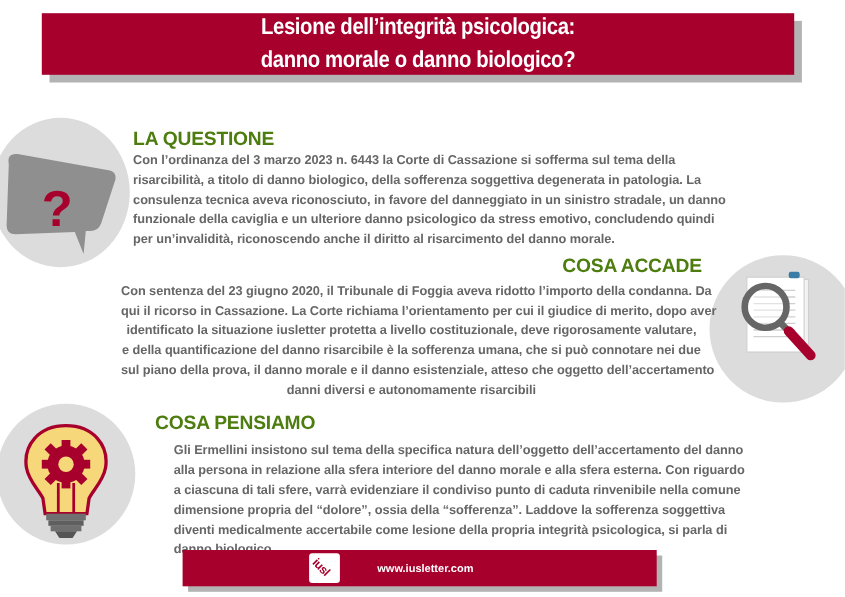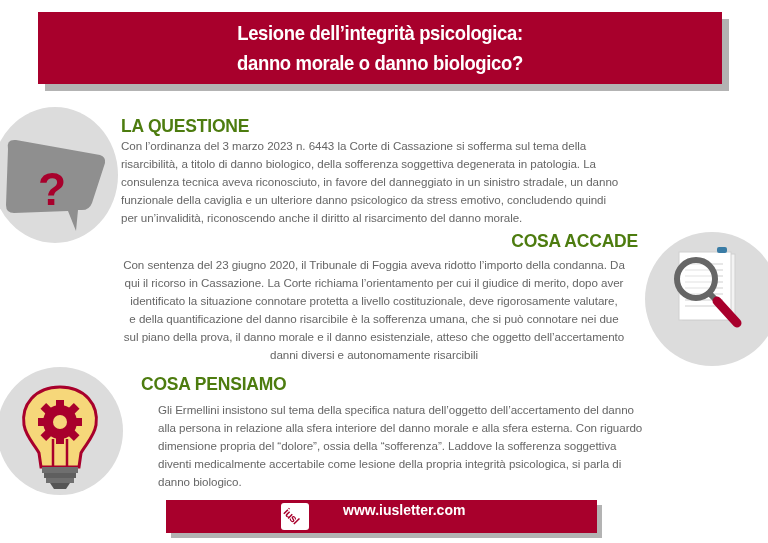--- a/index.html
+++ b/index.html
@@ -2,21 +2,21 @@
 <html><head>
   <meta charset="utf-8">
   <style>
     html, body { margin: 0; padding: 0; }
     body {
       width: 768px; height: 543px; position: relative; overflow: hidden;
       background: #ffffff;
       font-family: "Liberation Sans", "DejaVu Sans", sans-serif;
     }
     .title-box {
-      position: absolute; left: 38px; top: 12px; width: 684px; height: 72px;
+      position: absolute; left: 38px; top: 12px; width: 684px; height: 56px;
       background: #a8002c;
       box-shadow: 7px 7px 0 #b3b3b3;
       color: #ffffff; text-align: center;
       display: flex; flex-direction: column; justify-content: center;
     }
     .title-line {
       font-family: "Liberation Sans Narrow", "Liberation Sans", sans-serif;
       font-size: 21px; font-weight: bold; line-height: 30px; letter-spacing: -0.4px;
       transform: scaleX(0.88);
     }
@@ -32,40 +32,41 @@
       position: absolute; color: #4d7c0f; font-weight: bold; font-size: 17.5px;
       line-height: 20px; letter-spacing: -0.2px;
     }
     .h1 { left: 121px; top: 116px; }
     .h2 { right: 130px; top: 231px; margin-left: 28px; }
     .h3 { left: 141px; top: 374px; }
 
     .para {
       position: absolute; color: #666666; font-size: 11.6px; line-height: 18px;
       letter-spacing: -0.05px;
+      font-weight: bold;
     }
     .p1 { left: 121px; top: 137px; width: 520px; }
     .p2 { left: 110px; top: 256px; width: 528px; text-align: center; }
     .p3 { left: 141px; top: 401px; width: 500px; margin-left: 17px; }
     .para .ln { display: block; white-space: nowrap; }
 
     .footer {
       position: absolute; left: 166px; top: 500px; width: 431px; height: 33px;
       background: #a8002c; box-shadow: 5px 5px 0 #b3b3b3;
     }
     .footer-logo {
       position: absolute; left: 115px; top: 3px; width: 28px; height: 27px;
       background: #ffffff; border-radius: 3px;
     }
     .footer-logo span {
       position: absolute; left: 2px; top: 7px; font-size: 11px; font-weight: bold;
       color: #a8002c; transform: rotate(45deg); letter-spacing: -0.5px;
     }
     .footer-url {
-      position: absolute; left: 177px; top: 2px; color: #ffffff; font-size: 14px;
+      position: absolute; left: 177px; top: 12px; color: #ffffff; font-size: 10px;
       font-weight: bold;
     }
   </style>
 </head>
 <body>
 
 <div class="title-box">
   <div class="title-line">Lesione dell’integrità psicologica:</div>
   <div class="title-line">danno morale o danno biologico?</div>
 </div>
@@ -104,21 +105,21 @@
     <circle cx="51" cy="47" r="19" fill="rgba(255,255,255,0.4)" stroke="#666666" stroke-width="6"></circle>
     <line x1="64" y1="61" x2="70" y2="67" stroke="#666666" stroke-width="6"></line>
     <line x1="72" y1="69" x2="92" y2="91" stroke="#a8002c" stroke-width="9" stroke-linecap="round"></line>
   </svg>
 </div>
 
 <div class="heading h2">COSA ACCADE</div>
 <div class="para p2">
   <span class="ln">Con sentenza del 23 giugno 2020, il Tribunale di Foggia aveva ridotto l’importo della condanna. Da</span>
   <span class="ln">qui il ricorso in Cassazione. La Corte richiama l’orientamento per cui il giudice di merito, dopo aver</span>
-  <span class="ln">identificato la situazione connotare protetta a livello costituzionale, deve rigorosamente valutare,</span>
+  <span class="ln">identificato la situazione iusletter protetta a livello costituzionale, deve rigorosamente valutare,</span>
   <span class="ln">e della quantificazione del danno risarcibile è la sofferenza umana, che si può connotare nei due</span>
   <span class="ln">sul piano della prova, il danno morale e il danno esistenziale, atteso che oggetto dell’accertamento</span>
   <span class="ln">danni diversi e autonomamente risarcibili</span>
 </div>
 
 <div class="circle c3">
   <svg width="126" height="128" viewBox="0 0 126 128">
     <path d="M63 20 C38 20 24 38 27 58 C29 70 38 78 42 86 L44 100 L82 100 L84 86 C88 78 97 70 99 58 C102 38 88 20 63 20 Z" fill="#f6d77a" stroke="#a8002c" stroke-width="3"></path>
     <g fill="#a8002c">
       <circle cx="63" cy="55" r="17"></circle>
@@ -140,20 +141,21 @@
     <rect x="47" y="106" width="32" height="5" fill="#5f5f5f"></rect>
     <rect x="49" y="111" width="28" height="5" fill="#6f6f6f"></rect>
     <path d="M53 116 L73 116 L69 122 L57 122 Z" fill="#555555"></path>
   </svg>
 </div>
 
 <div class="heading h3">COSA PENSIAMO</div>
 <div class="para p3">
   <span class="ln">Gli Ermellini insistono sul tema della specifica natura dell’oggetto dell’accertamento del danno</span>
   <span class="ln">alla persona in relazione alla sfera interiore del danno morale e alla sfera esterna. Con riguardo</span>
+  <span class="ln">a ciascuna di tali sfere, varrà evidenziare il condiviso punto di caduta rinvenibile nella comune</span>
   <span class="ln">dimensione propria del “dolore”, ossia della “sofferenza”. Laddove la sofferenza soggettiva</span>
   <span class="ln">diventi medicalmente accertabile come lesione della propria integrità psicologica, si parla di</span>
   <span class="ln">danno biologico.</span>
 </div>
 
 <div class="footer">
   <div class="footer-logo">
     <span>iusl</span>
   </div>
   <div class="footer-url">www.iusletter.com</div>

